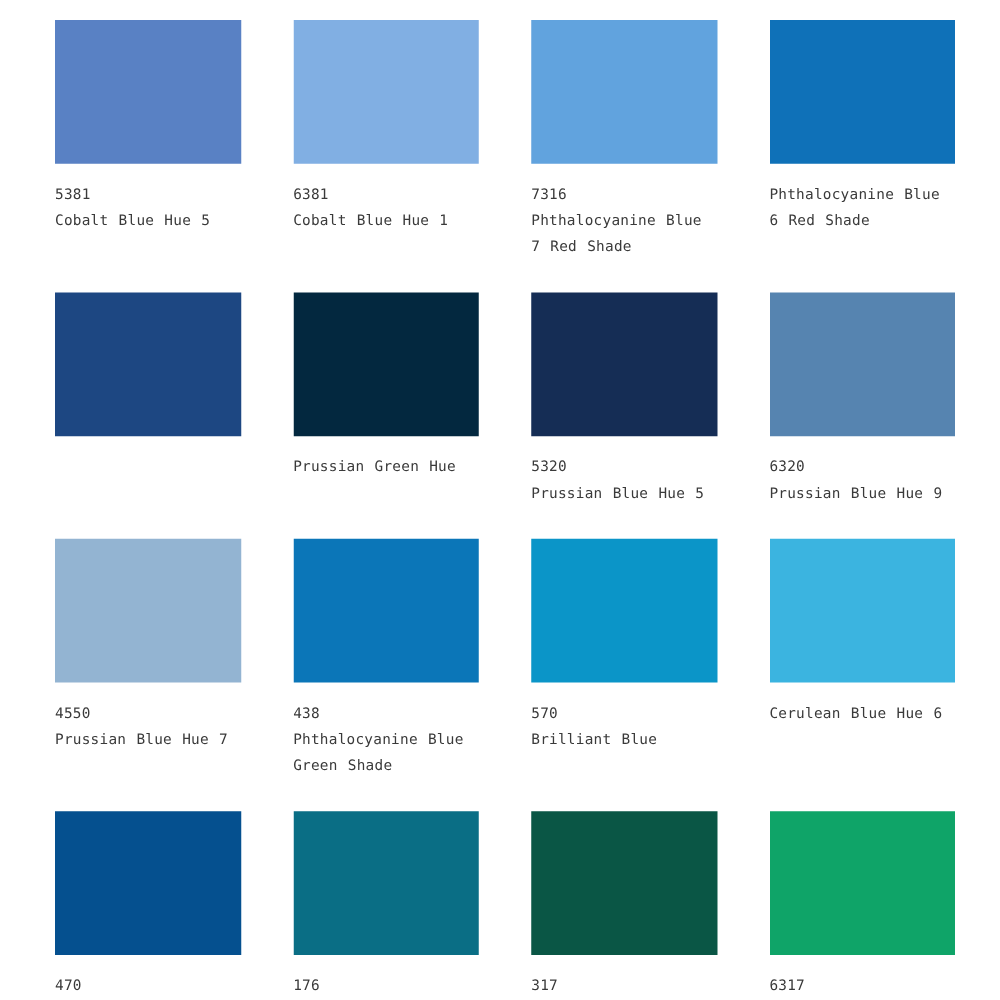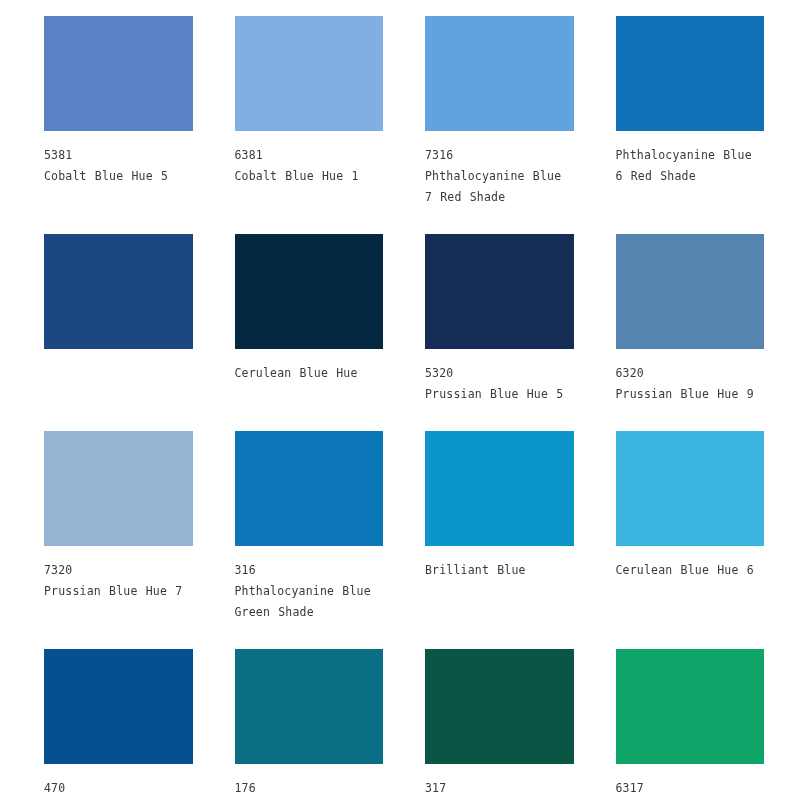--- a/index.html
+++ b/index.html
@@ -89,54 +89,55 @@
         <div class="meta">
           <div class="name">Phthalocyanine Blue 6 Red Shade</div>
         </div>
       </div>
       <div class="cell">
         <div class="swatch" style="background: rgb(29, 71, 130);"></div>
       </div>
       <div class="cell">
         <div class="swatch" style="background: rgb(3, 40, 63);"></div>
         <div class="meta">
-          <div class="name">Cerulean Blue Hue</div>
+          <div class="name">Prussian Green Hue</div>
         </div>
       </div>
       <div class="cell">
         <div class="swatch" style="background: rgb(21, 45, 85);"></div>
         <div class="meta">
           <div class="code">5320</div>
           <div class="name">Prussian Blue Hue 5</div>
         </div>
       </div>
       <div class="cell">
         <div class="swatch" style="background: rgb(86, 132, 176);"></div>
         <div class="meta">
           <div class="code">6320</div>
           <div class="name">Prussian Blue Hue 9</div>
         </div>
       </div>
       <div class="cell">
         <div class="swatch" style="background: rgb(147, 180, 210);"></div>
         <div class="meta">
-          <div class="code">7320</div>
+          <div class="code">4550</div>
           <div class="name">Prussian Blue Hue 7</div>
         </div>
       </div>
       <div class="cell">
         <div class="swatch" style="background: rgb(11, 118, 184);"></div>
         <div class="meta">
-          <div class="code">316</div>
+          <div class="code">438</div>
           <div class="name">Phthalocyanine Blue Green Shade</div>
         </div>
       </div>
       <div class="cell">
         <div class="swatch" style="background: rgb(11, 149, 200);"></div>
         <div class="meta">
+          <div class="code">570</div>
           <div class="name">Brilliant Blue</div>
         </div>
       </div>
       <div class="cell">
         <div class="swatch" style="background: rgb(59, 180, 224);"></div>
         <div class="meta">
           <div class="name">Cerulean Blue Hue 6</div>
         </div>
       </div>
       <div class="cell">

